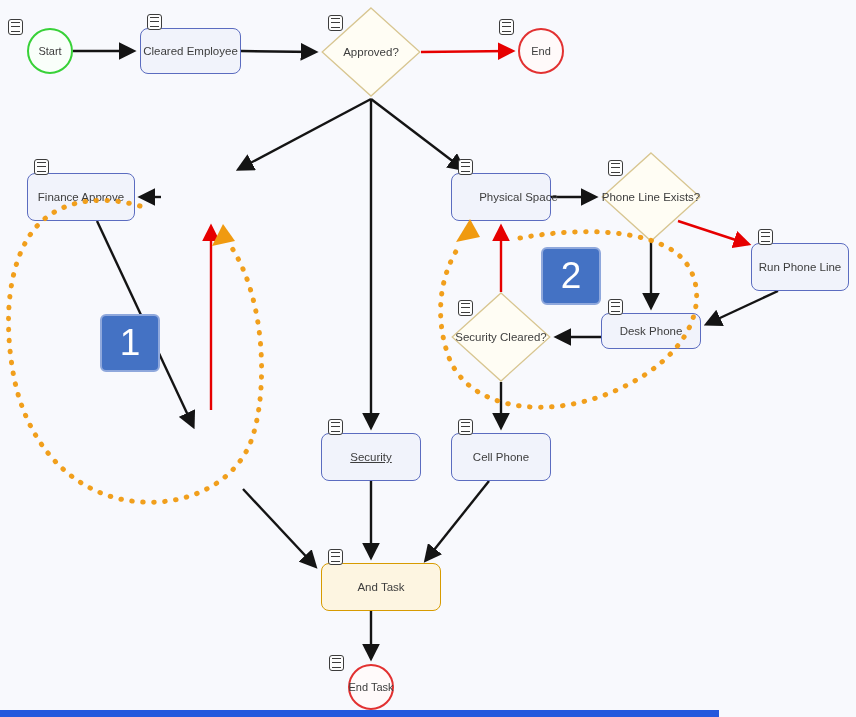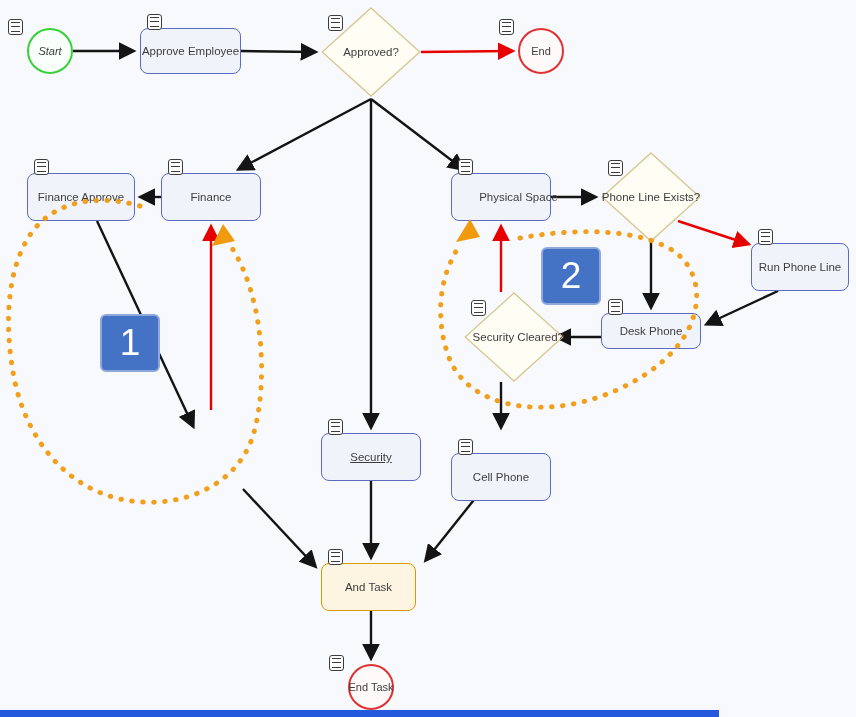--- a/index.html
+++ b/index.html
@@ -12,21 +12,21 @@
   .layer.edges { z-index:1; }
   .layer.loops { z-index:6; }
 
   .node {
     position:absolute; display:flex; align-items:center; justify-content:center;
     box-sizing:border-box; font-size:11.5px; color:#3d3d3d; z-index:3;
   }
   .task { background:#f1f3fb; border:1px solid #5b6cc0; border-radius:8px; }
   .task-orange { background:#fdf5e1; border:1px solid #d79b00; border-radius:8px; }
   .event { width:46px; height:46px; border-radius:50%; font-size:11px; }
-  .start { border:2px solid #38d138; background:#f9fffa;font-style:italic; }
+  .start { border:2px solid #38d138; background:#f9fffa; }
   .end   { border:2px solid #e23131; background:#fffafa; }
   .gateway { background:transparent; }
   .gateway svg.shape { position:absolute; left:0; top:0; width:100%; height:100%; }
   .gateway polygon { fill:#fffdf4; stroke:#d8c691; stroke-width:1.3; }
   .node .label { position:relative; z-index:2; white-space:nowrap; }
 
   .menu-icon {
     position:absolute; width:13px; height:14px; box-sizing:content-box;
     border:1.5px solid #3c3c3c; border-radius:3px; background:#fdfdfd; z-index:4;
   }
@@ -94,45 +94,41 @@
     <path class="e" d="M501,382 L501,427"></path>
   </svg>
 
   <div class="node event start" style="left:27px;top:28px;">
     <span class="menu-icon icon-out"></span>
     <span class="label">Start</span>
   </div>
 
   <div class="node task" style="left:140px;top:28px;width:101px;height:46px;">
     <span class="menu-icon icon-above"></span>
-    <span class="label">Approve Employee</span>
+    <span class="label">Cleared Employee</span>
   </div>
 
   <div class="node gateway" style="left:321px;top:7px;width:100px;height:90px;">
     <svg class="shape" viewBox="0 0 100 90">
         <polygon points="50,1 98.8,45 50,89 1.2,45"></polygon>
       </svg>
     <span class="menu-icon icon-in"></span>
     <span class="label">Approved?</span>
   </div>
 
   <div class="node event end" style="left:518px;top:28px;">
     <span class="menu-icon icon-out"></span>
     <span class="label">End</span>
   </div>
 
   <div class="node task" style="left:27px;top:173px;width:108px;height:48px;">
     <span class="menu-icon icon-above"></span>
     <span class="label">Finance Approve</span>
   </div>
 
-  <div class="node task" style="left:161px;top:173px;width:100px;height:48px;">
-    <span class="menu-icon icon-above"></span>
-    <span class="label">Finance</span>
-  </div>
 
   <div class="node task" style="left:451px;top:173px;width:100px;height:48px;padding-left:35px;">
     <span class="menu-icon icon-above"></span>
     <span class="label">Physical Space</span>
   </div>
 
   <div class="node gateway" style="left:601px;top:152px;width:100px;height:90px;">
     <svg class="shape" viewBox="0 0 100 90">
         <polygon points="50,1 98.8,45 50,89 1.2,45"></polygon>
       </svg>
@@ -143,40 +139,40 @@
   <div class="node task" style="left:751px;top:243px;width:98px;height:48px;">
     <span class="menu-icon icon-above"></span>
     <span class="label">Run Phone Line</span>
   </div>
 
   <div class="node task" style="left:601px;top:313px;width:100px;height:36px;">
     <span class="menu-icon icon-above"></span>
     <span class="label">Desk Phone</span>
   </div>
 
-  <div class="node gateway" style="left:464px;top:292px;width:100px;height:90px;justify-content:flex-end;">
+  <div class="node gateway" style="left:451px;top:292px;width:100px;height:90px;">
     <svg class="shape" viewBox="0 0 100 90">
         <polygon points="50,1 98.8,45 50,89 1.2,45"></polygon>
       </svg>
     <span class="menu-icon icon-in"></span>
     <span class="label">Security Cleared?</span>
   </div>
 
 
   <div class="node task" style="left:321px;top:433px;width:100px;height:48px;text-decoration:underline;">
     <span class="menu-icon icon-above"></span>
     <span class="label">Security</span>
   </div>
 
-  <div class="node task" style="left:451px;top:433px;width:100px;height:48px;margin-top:20px;">
+  <div class="node task" style="left:451px;top:433px;width:100px;height:48px;">
     <span class="menu-icon icon-above"></span>
     <span class="label">Cell Phone</span>
   </div>
 
-  <div class="node task-orange node" style="left:321px;top:563px;width:95px;height:48px;">
+  <div class="node task-orange node" style="left:321px;top:563px;width:120px;height:48px;">
     <span class="menu-icon icon-above"></span>
     <span class="label">And Task</span>
   </div>
 
   <div class="node event end" style="left:348px;top:664px;">
     <span class="menu-icon icon-out"></span>
     <span class="label">End Task</span>
   </div>
 
   <div class="badge" style="left:100px;top:314px;">

